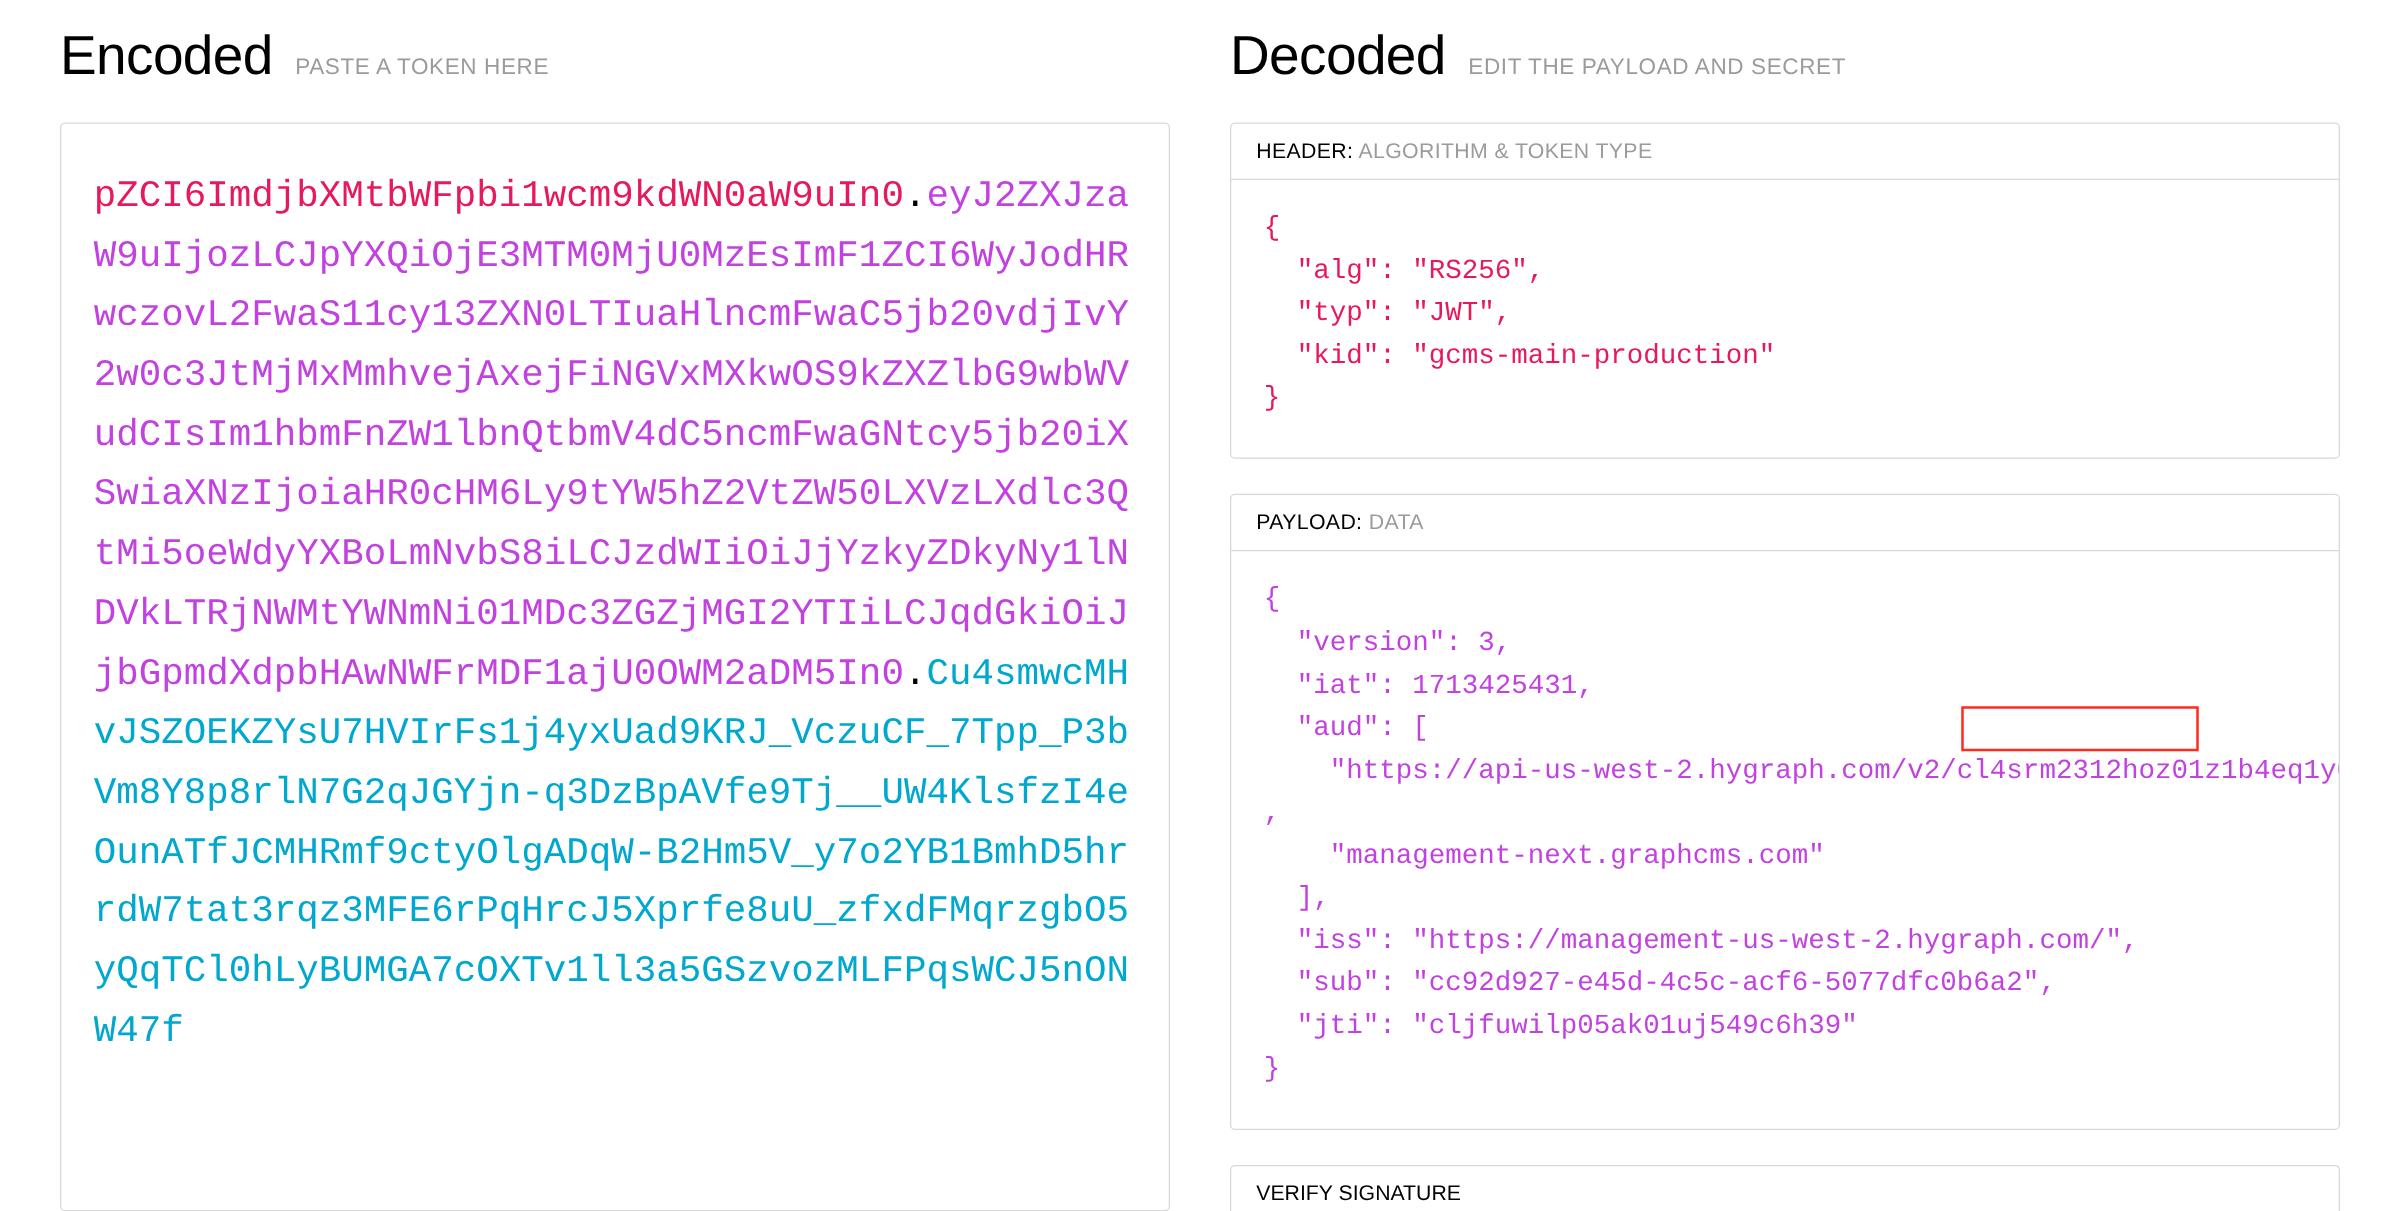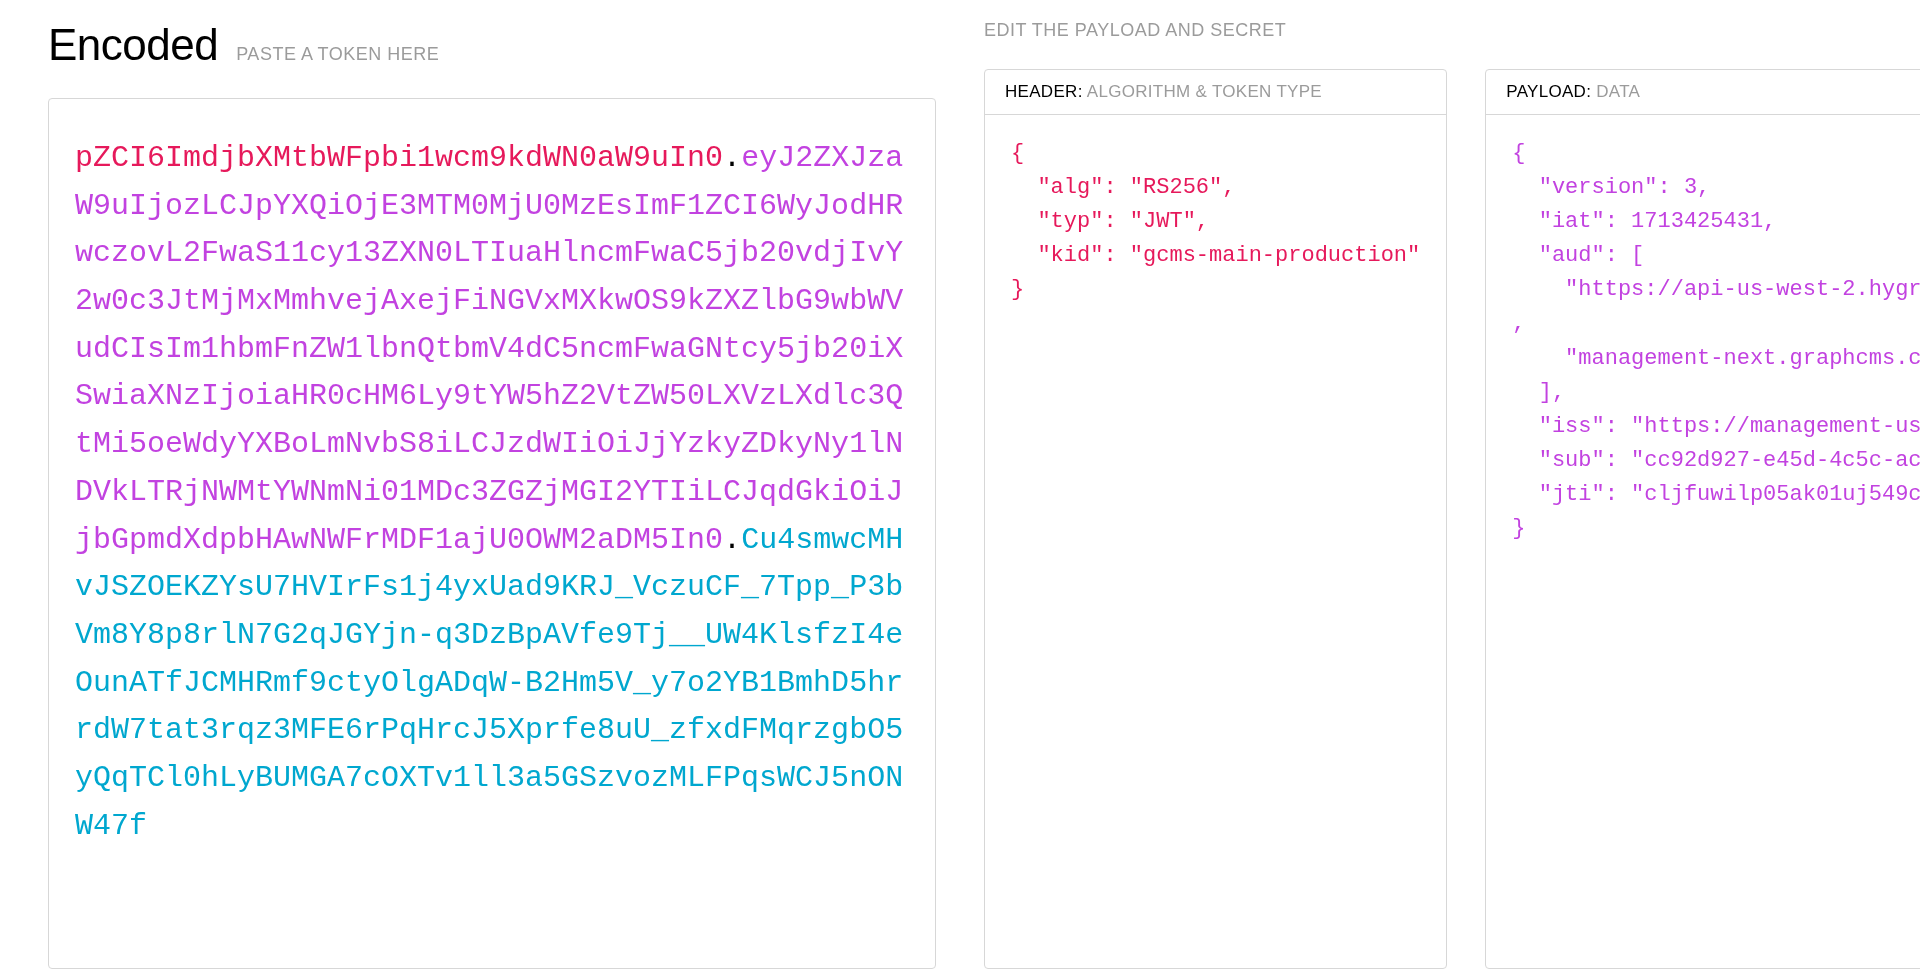--- a/index.html
+++ b/index.html
@@ -58,22 +58,22 @@
     line-height: 1.59;
     word-break: break-all;
     white-space: pre-wrap;
   }
   .tok-header { color: #e6195b; }
   .tok-dot { color: #000; }
   .tok-payload { color: #c242e0; }
   .tok-sig { color: #00a7cf; }
   .decoded-stack {
     display: flex;
-    flex-direction: row;
-    gap: 38px;
+    flex-direction: column;
+    gap: 28px;
     flex: 1;
     min-height: 0;
   }
   .section-header {
     padding: 12px 20px;
     border-bottom: 1px solid #d7d7d7;
     font-size: 17px;
     letter-spacing: 0.3px;
   }
   .section-header .lbl { color: #000; font-weight: 500; }
@@ -114,20 +114,21 @@
       <span class="col-title">Encoded</span>
       <span class="col-sub">PASTE A TOKEN HERE</span>
     </div>
     <div class="panel encoded-panel">
       <div class="encoded-text"><span class="tok-header">pZCI6ImdjbXMtbWFpbi1wcm9kdWN0aW9uIn0</span><span class="tok-dot">.</span><span class="tok-payload">eyJ2ZXJzaW9uIjozLCJpYXQiOjE3MTM0MjU0MzEsImF1ZCI6WyJodHRwczovL2FwaS11cy13ZXN0LTIuaHlncmFwaC5jb20vdjIvY2w0c3JtMjMxMmhvejAxejFiNGVxMXkwOS9kZXZlbG9wbWVudCIsIm1hbmFnZW1lbnQtbmV4dC5ncmFwaGNtcy5jb20iXSwiaXNzIjoiaHR0cHM6Ly9tYW5hZ2VtZW50LXVzLXdlc3QtMi5oeWdyYXBoLmNvbS8iLCJzdWIiOiJjYzkyZDkyNy1lNDVkLTRjNWMtYWNmNi01MDc3ZGZjMGI2YTIiLCJqdGkiOiJjbGpmdXdpbHAwNWFrMDF1ajU0OWM2aDM5In0</span><span class="tok-dot">.</span><span class="tok-sig">Cu4smwcMHvJSZOEKZYsU7HVIrFs1j4yxUad9KRJ_VczuCF_7Tpp_P3bVm8Y8p8rlN7G2qJGYjn-q3DzBpAVfe9Tj__UW4KlsfzI4eOunATfJCMHRmf9ctyOlgADqW-B2Hm5V_y7o2YB1BmhD5hrrdW7tat3rqz3MFE6rPqHrcJ5Xprfe8uU_zfxdFMqrzgbO5yQqTCl0hLyBUMGA7cOXTv1ll3a5GSzvozMLFPqsWCJ5nONW47f</span></div>
     </div>
   </div>
 
   <div class="col">
     <div class="col-heading">
+      <span class="col-title">Decoded</span>
       <span class="col-sub">EDIT THE PAYLOAD AND SECRET</span>
     </div>
     <div class="decoded-stack">
 
       <div class="panel">
         <div class="section-header">
           <span class="lbl">HEADER:</span>
           <span class="sub">ALGORITHM &amp; TOKEN TYPE</span>
         </div>
         <div class="section-body hdr-json">{

